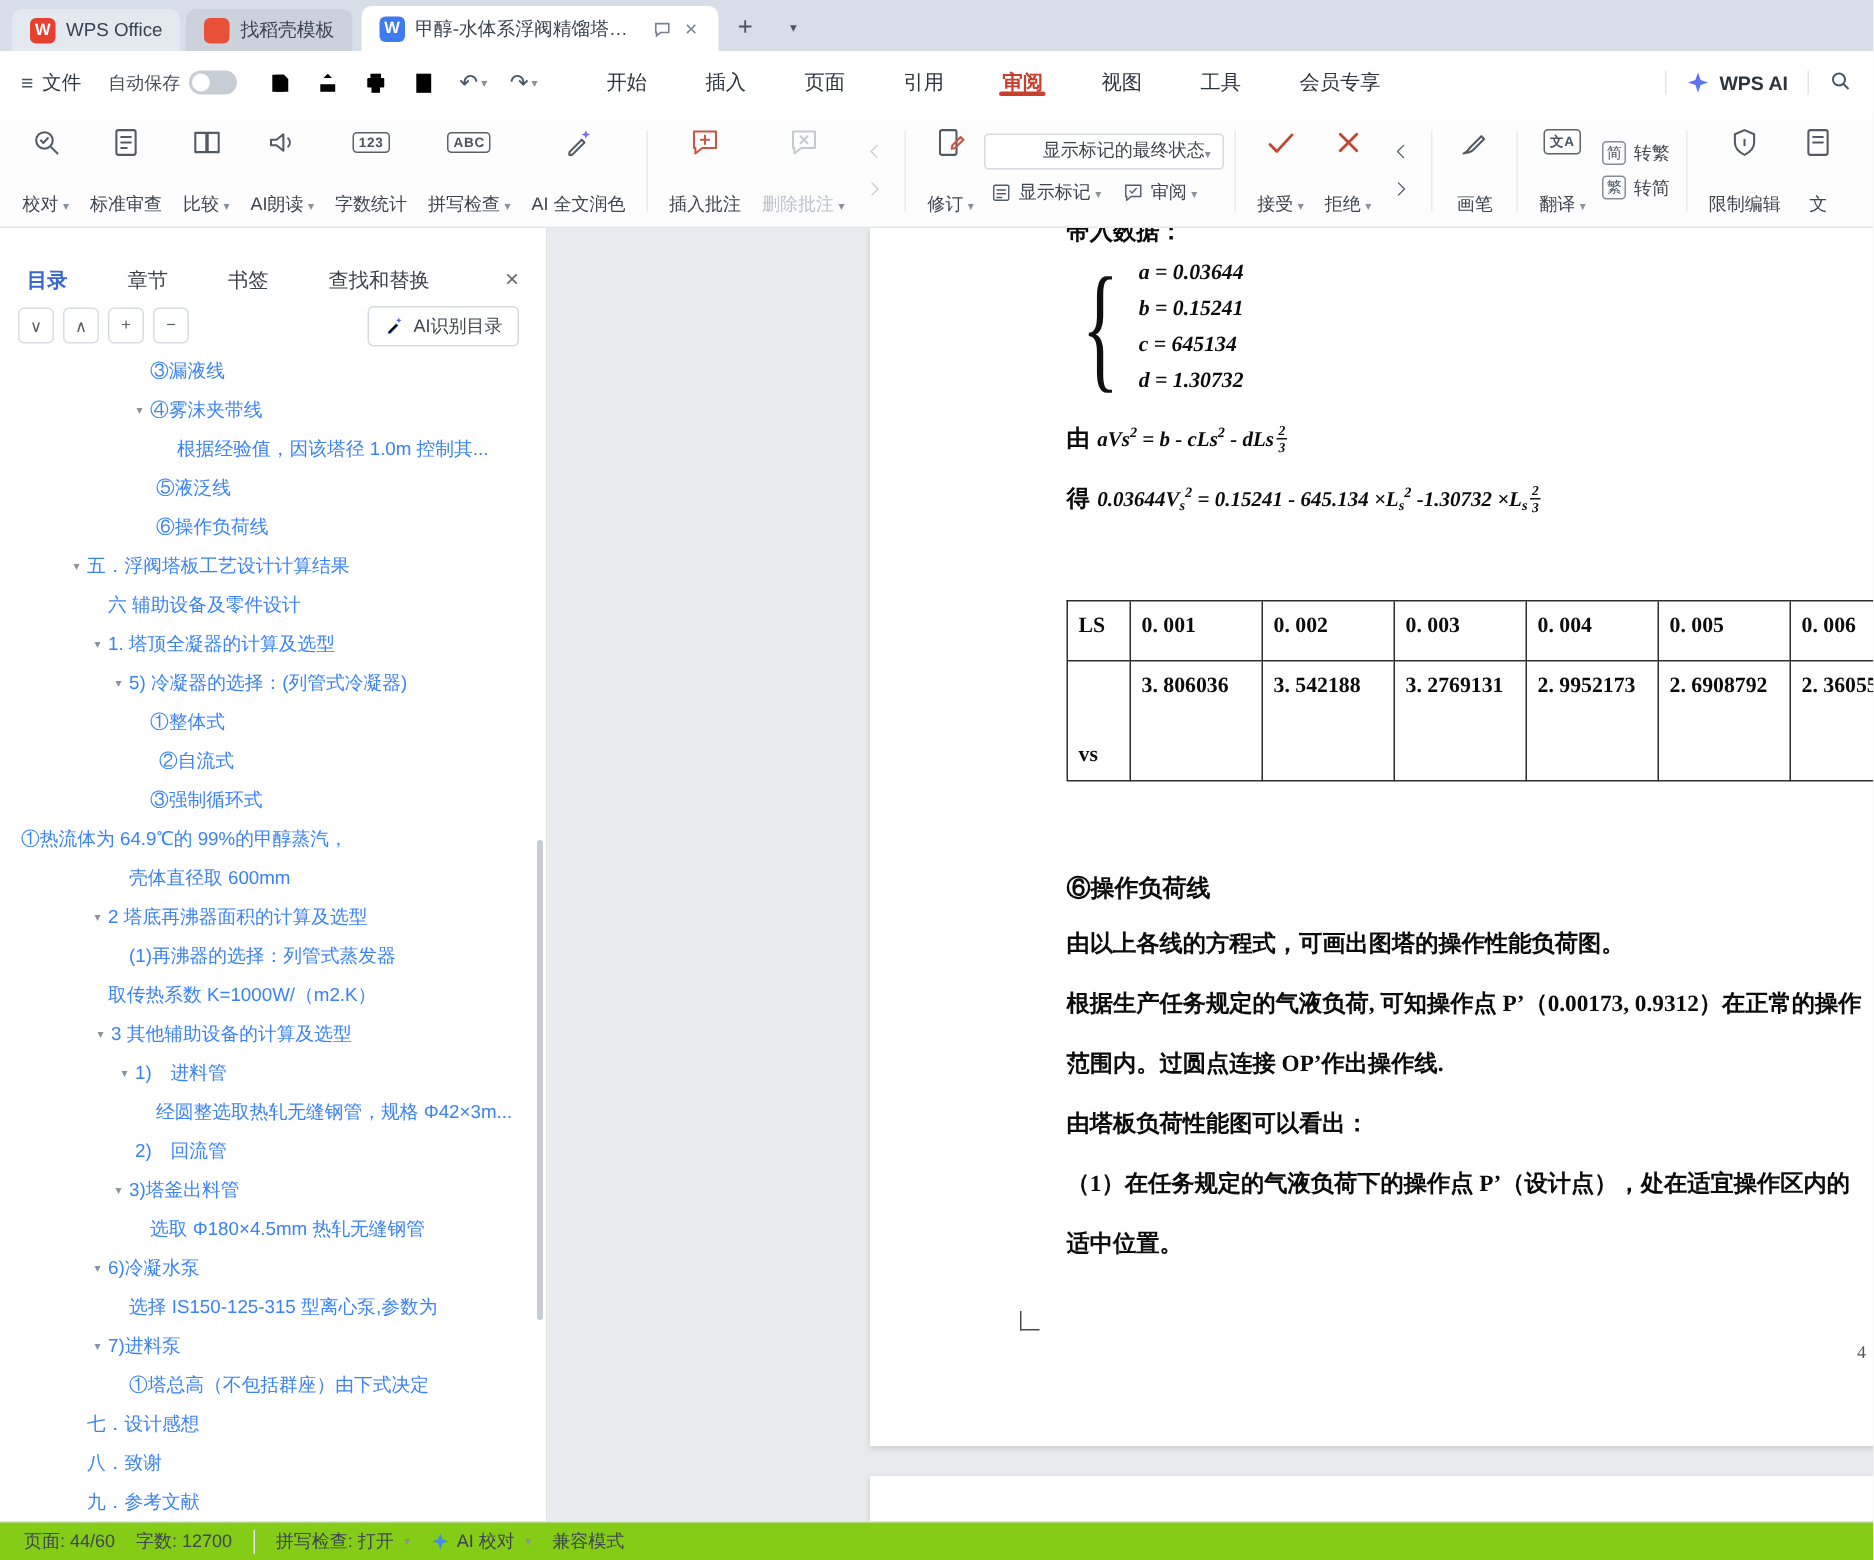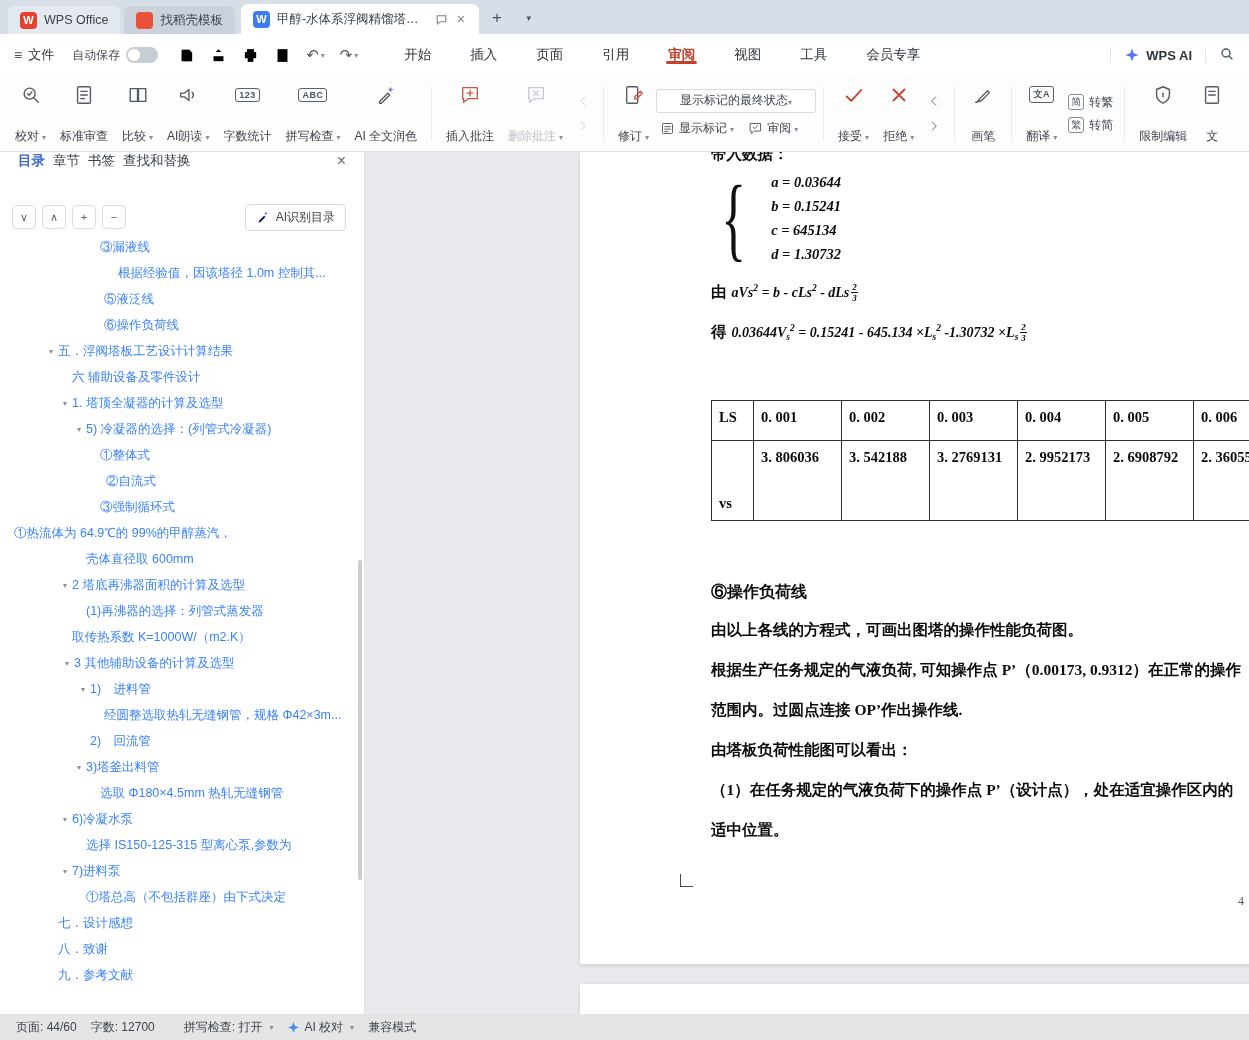--- a/index.html
+++ b/index.html
@@ -57,55 +57,55 @@
   .rlbl { font-size:12px; color:#3f454d; white-space:nowrap; }
   .caret::after { content:"▾"; font-size:8px; color:#8a9099; margin-left:3px; }
   .vsep { width:1px; height:54px; background:#e8e9ec; margin:0 7px; flex:none; }
   .glyphic { font-size:9px; font-weight:700; color:#4a5561; border:1.4px solid #5a6169; border-radius:3px; padding:1px 3px; letter-spacing:.5px; }
   .disabled .rlbl { color:#bdc1c8; }
   .disabled svg { stroke:#c6cad1; }
   .ministack { display:flex; flex-direction:column; gap:5px; justify-content:center; margin:0 2px; }
   .mini { width:22px; height:20px; display:flex; align-items:center; justify-content:center; }
   .mini svg { width:14px; height:14px; }
   .rstack { display:flex; flex-direction:column; gap:5px; justify-content:center; }
-  .combo { width:160px; height:24px; border:1px solid #d7dade; border-radius:3px; background:#fff; display:flex; align-items:center; justify-content:center; padding:0 8px; font-size:12px; color:#3f454d; white-space:nowrap; }
+  .combo { width:160px; height:24px; border:1px solid #d7dade; border-radius:3px; background:#fff; display:flex; align-items:center; justify-content:flex-end; padding:0 8px; font-size:12px; color:#3f454d; white-space:nowrap; }
   .combo .cc::after { content:"▾"; font-size:8px; color:#8a9099; }
   .hrow { display:flex; gap:6px; }
   .sbtn { display:flex; align-items:center; gap:4px; font-size:12px; color:#3f454d; padding:2px 4px; white-space:nowrap; }
   .sbtn svg { width:15px; height:15px; }
   .convstack { display:flex; flex-direction:column; gap:6px; margin:0 4px; }
   .conv { display:flex; align-items:center; gap:5px; font-size:12px; color:#3f454d; white-space:nowrap; }
   .cbox { width:16px; height:16px; border:1.2px solid #858c95; border-radius:3px; font-size:10px; display:flex; align-items:center; justify-content:center; color:#4a5561; }
 
   
   .main { display:flex; height:862px; }
 
   
   .sidebar { width:365px; flex:none; background:#fff; border-right:1px solid #dfe1e5; display:flex; flex-direction:column; position:relative; }
-  .sb-tabs { display:flex; align-items:flex-start; gap:8px; padding:0 18px; height:44px; font-size:13.5px; color:#3c424a; flex:none; }
+  .sb-tabs { display:flex; align-items:flex-end; gap:40px; padding:0 18px; height:44px; font-size:13.5px; color:#3c424a; flex:none; }
   .sb-tab.active { color:#3a66d0; font-weight:700; }
   .sb-close { margin-left:auto; color:#666d75; font-size:16px; }
   .sb-tools { display:flex; align-items:center; padding:0 12px; gap:6px; height:42px; flex:none; }
   .sqbtn { width:24px; height:24px; border:1px solid #d9dce1; border-radius:4px; display:flex; align-items:center; justify-content:center; color:#586069; font-size:11px; }
   .aibtn { margin-left:auto; margin-right:6px; height:27px; border:1px solid #d7dade; border-radius:4px; display:flex; align-items:center; gap:6px; padding:0 10px; font-size:12px; color:#3f454d; background:#fff; }
   .aibtn svg { width:14px; height:14px; }
   .toc { flex:1; overflow:hidden; margin-top:-4px; }
   .toc-row { display:flex; align-items:center; height:26px; font-size:12.5px; color:#3b82f6; white-space:nowrap; overflow:hidden; }
   .tri { width:14px; flex:none; text-align:center; font-size:8px; color:#8a93a0; }
   .tri::before { content:"▾"; }
   .sb-scroll { position:absolute; right:2px; top:408px; width:4px; height:320px; background:#c9ccd1; border-radius:2px; }
 
   
   .docarea { flex:1; position:relative; background:#e9eaed; overflow:hidden; }
   .page { position:absolute; left:215px; width:720px; background:#fff; box-shadow:0 1px 4px rgba(0,0,0,.14); }
   .page1 { top:0; height:812px; }
   .page2 { top:832px; height:40px; }
   .blk { position:absolute; left:131px; color:#0c0c0c; }
   .intro { top:-8px; font:700 15.5px "Liberation Serif", serif; }
-  .system { top:18px; display:flex; align-items:center; gap:15px; }
+  .system { top:18px; display:flex; align-items:center; gap:3px; }
   .brace { font:400 94px/94px "Liberation Serif", serif; display:inline-block; transform:scaleX(.55); color:#111; }
   .brace::before { content:"{"; }
   .sysline { font:italic 600 14.5px/24px "Liberation Serif", serif; }
   .eqline { white-space:nowrap; }
   .eq1 { top:130px; } .eq2 { top:170px; }
   .lead { font:700 15.5px "Liberation Serif", serif; margin-right:5px; }
   .m { font:italic 600 14px "Liberation Serif", serif; }
   .eqline sup { font:italic 600 9.5px "Liberation Serif", serif; vertical-align:6px; }
   .eqline sub { font:italic 600 9.5px "Liberation Serif", serif; vertical-align:-3px; }
   .frac { display:inline-flex; flex-direction:column; align-items:center; font:italic 600 9px/10px "Liberation Serif", serif; vertical-align:7px; margin-left:2px; }
@@ -120,21 +120,21 @@
   .vsl { display:flex; align-items:flex-end; }
   .cells { display:contents; }
 
   .dheading { top:430px; font:700 16px "Liberation Serif", serif; }
   .paras { top:458px; }
   .dpara { font:700 15.5px/40px "Liberation Serif", serif; white-space:nowrap; }
   .corner { position:absolute; left:100px; top:722px; width:13px; height:13px; border-left:1.5px solid #4a4a4a; border-bottom:1.5px solid #4a4a4a; }
   .pagenum { position:absolute; left:658px; top:742px; font:400 12px "Liberation Serif", serif; color:#555; }
 
   
-  .statusbar { height:26px; background:#e5e5e5; border-top:1px solid #e2e3e7; display:flex; align-items:center; gap:14px; padding:0 16px; font-size:12px; color:#3f454d; }
+  .statusbar { height:26px; background:#84cc16; border-top:1px solid #e2e3e7; display:flex; align-items:center; gap:14px; padding:0 16px; font-size:12px; color:#3f454d; }
   .st-caret::after { content:"▾"; font-size:8px; color:#8a9099; margin-left:3px; }
   .st-item { display:flex; align-items:center; gap:4px; white-space:nowrap; }
   .st-item svg { width:13px; height:13px; }
 </style>
 </head>
 <body>
 
 <div class="app">
 
   <header class="tabbar">
@@ -469,20 +469,24 @@
               <path d="M17 3l.9 2.2 2.2.9-2.2.9L17 9.2l-.9-2.2-2.2-.9 2.2-.9z" fill="#4a63e0" stroke="none"></path>
             </svg>
           <span>AI识别目录</span>
         </span>
       </div>
       <div class="toc">
 
       <div class="toc-row" style="padding-left: 86px;">
             <span class="tri" style="visibility: hidden;"></span>
             <span class="toc-label">③漏液线</span>
+          </div>
+          <div class="toc-row" style="padding-left: 86px;">
+            <span class="tri"></span>
+            <span class="toc-label">④雾沫夹带线</span>
           </div>
           <div class="toc-row" style="padding-left: 104px;">
             <span class="tri" style="visibility: hidden;"></span>
             <span class="toc-label">根据经验值，因该塔径 1.0m 控制其...</span>
           </div>
           <div class="toc-row" style="padding-left: 90px; align-items: center;">
             <span class="tri" style="visibility: hidden;"></span>
             <span class="toc-label">⑤液泛线</span>
           </div>
           <div class="toc-row" style="padding-left: 90px;">

